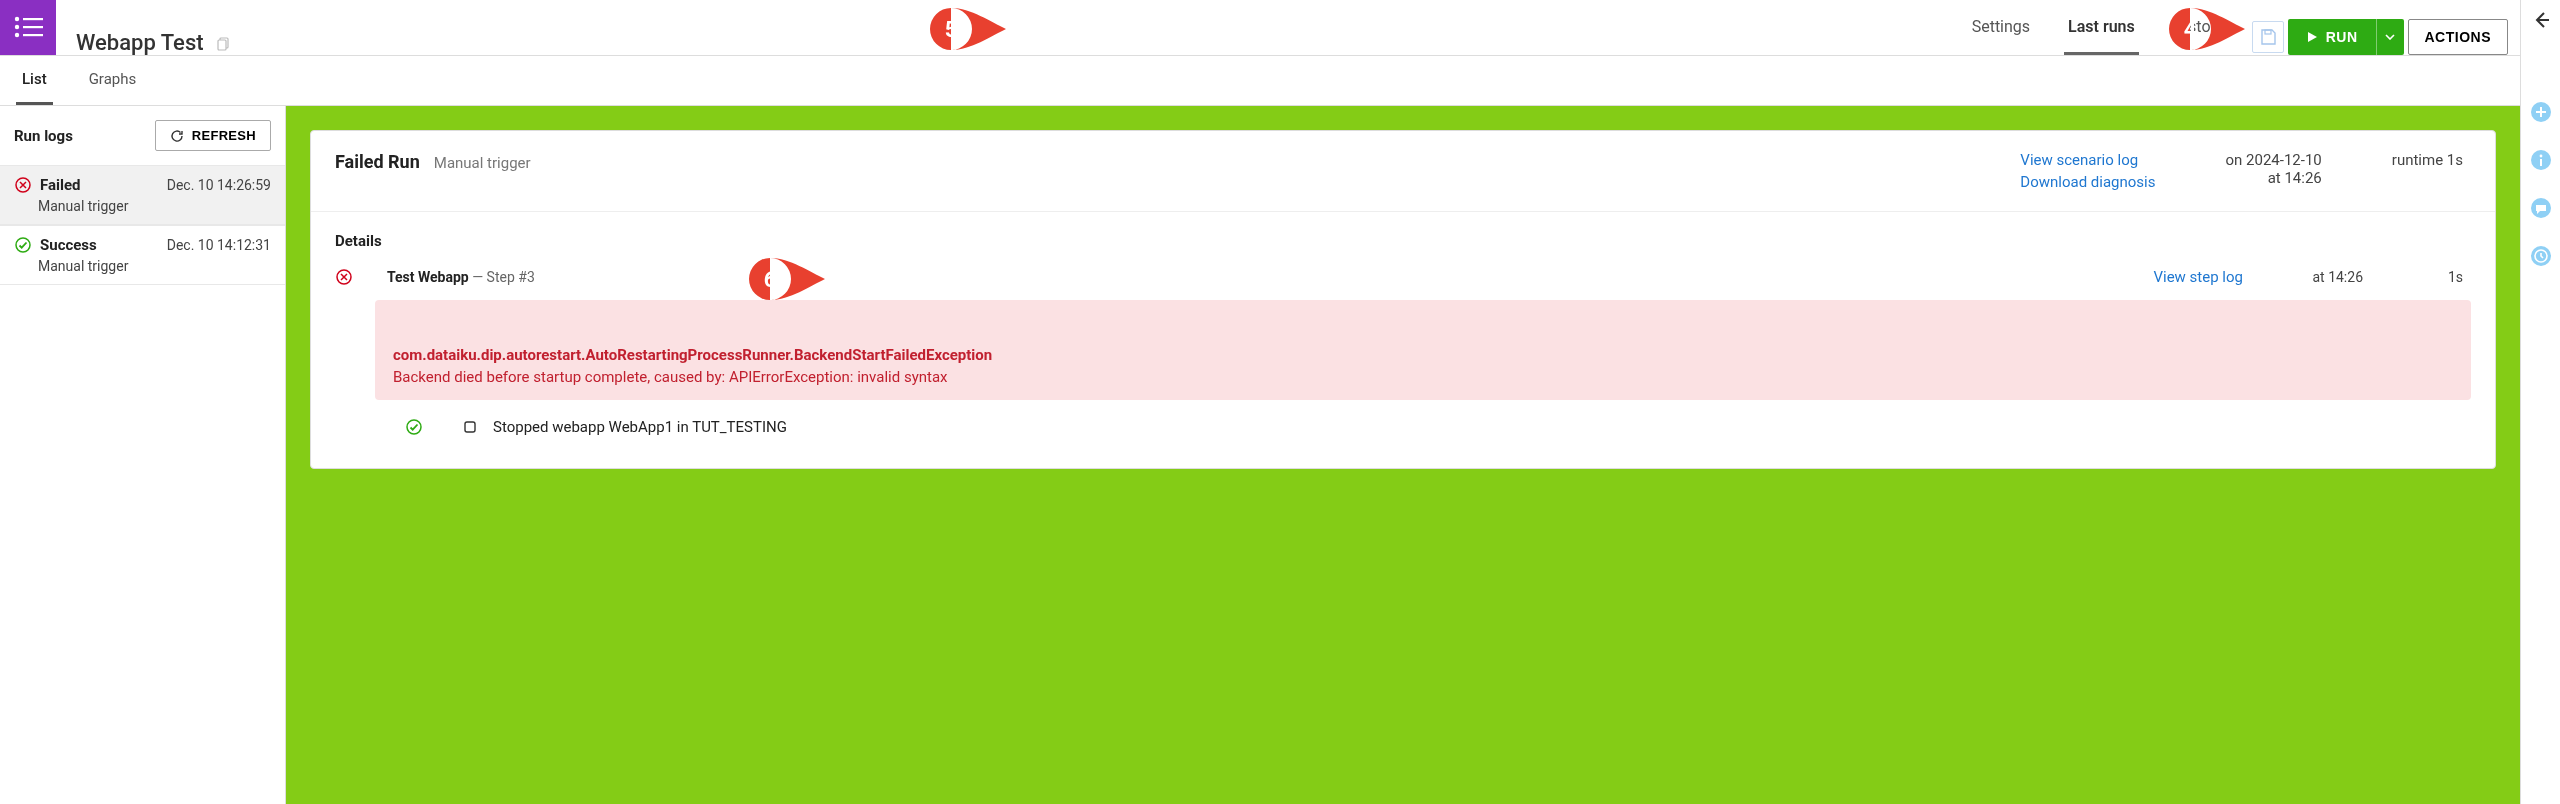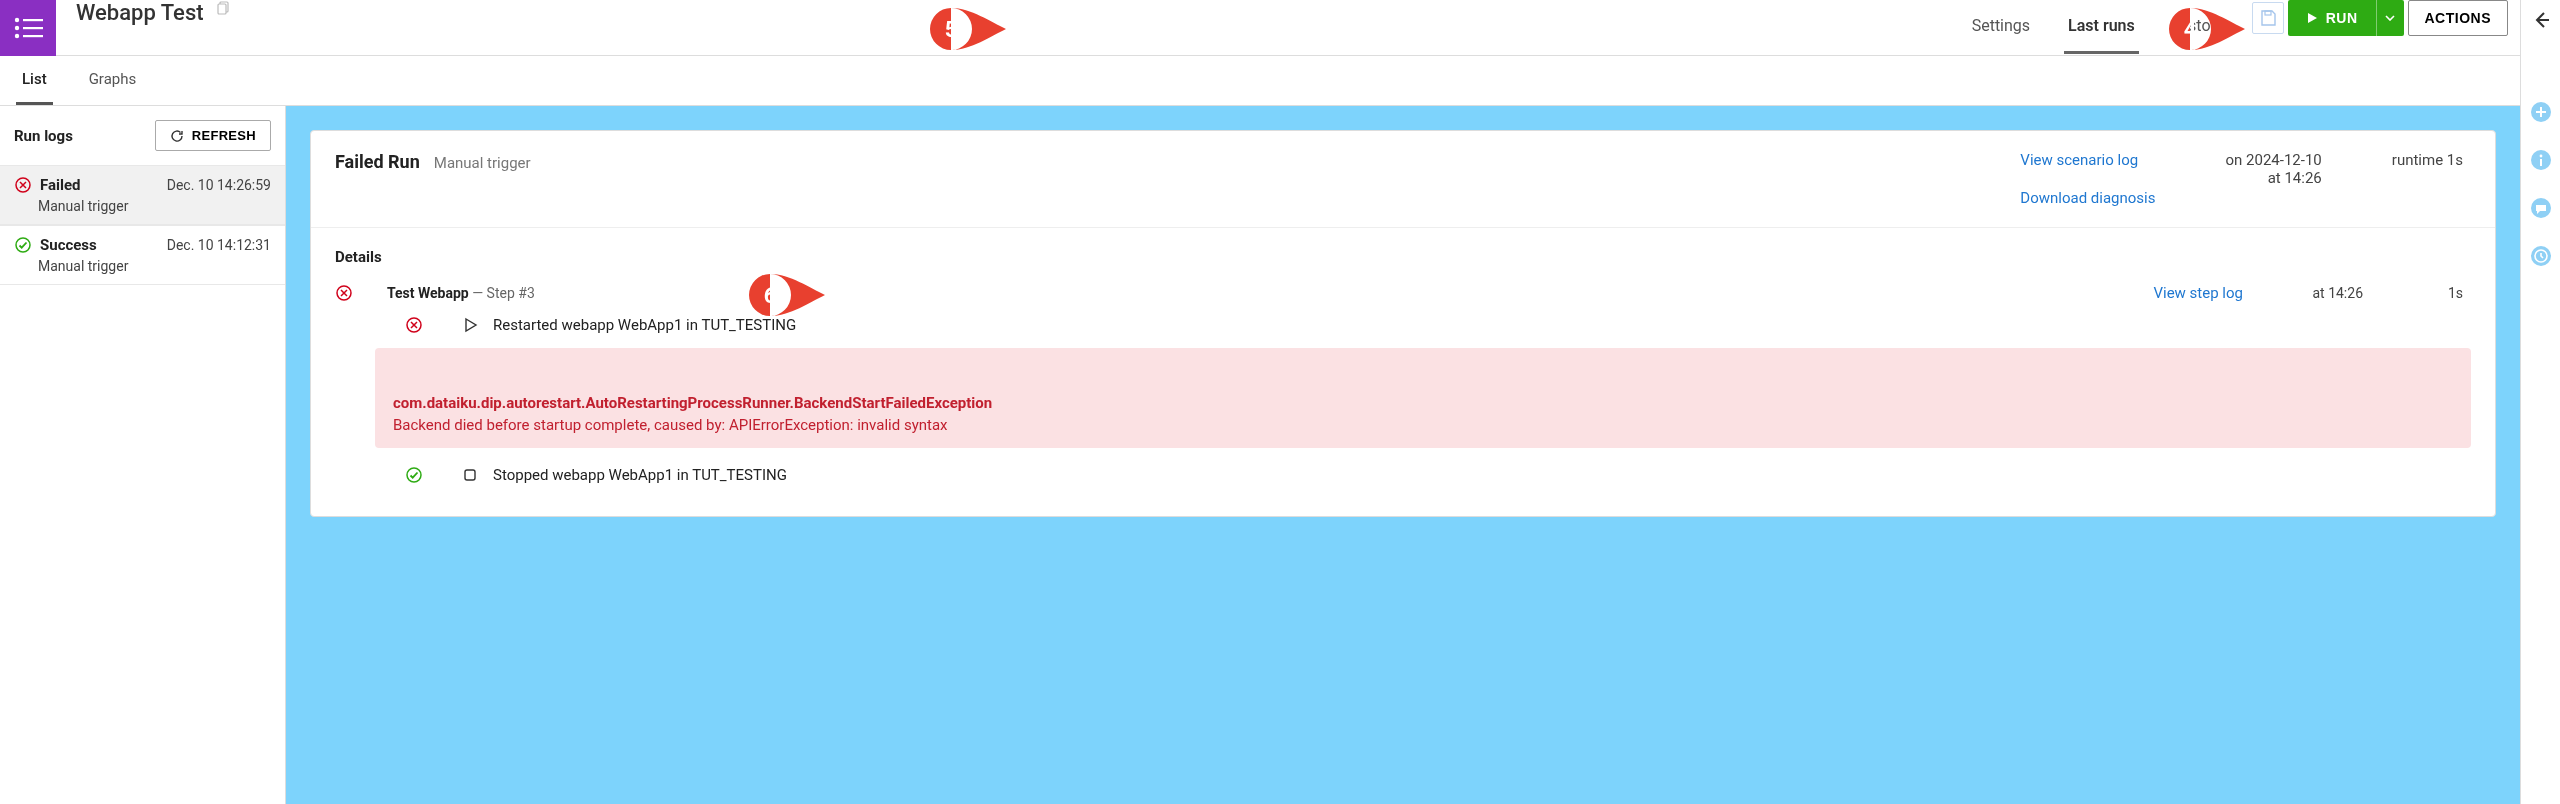--- a/index.html
+++ b/index.html
@@ -1,19 +1,19 @@
 <!DOCTYPE html>
 <html><head>
 <meta charset="utf-8">
 <style>
 * { box-sizing: border-box; margin: 0; padding: 0; }
 body { font-family: -apple-system, BlinkMacSystemFont, "Segoe UI", Roboto, sans-serif; background: #fff; color: #222; font-size: 14px; }
 .app { display: flex; height: 804px; }
 .main { flex: 1; display: flex; flex-direction: column; }
-.top-bar { display: flex; align-items: flex-start; height: 56px; border-bottom: 1px solid #ddd; padding: 0 12px 0 0; }
+.top-bar { display: flex; align-items: flex-end; height: 56px; border-bottom: 1px solid #ddd; padding: 0 12px 0 0; }
 .logo-square { width: 56px; height: 56px; background: #8a2fc2; display: flex; align-items: center; justify-content: center; }
 .page-title { font-size: 22px; font-weight: 500; margin-left: 20px; color: #333; }
 .copy-icon { margin-left: 12px; color: #bbb; }
 .top-nav { margin-left: auto; display: flex; align-items: center; gap: 30px; }
 .nav-item { color: #555; font-size: 16px; padding: 16px 4px; border-bottom: 3px solid transparent; cursor: pointer; }
 .nav-item.active { border-bottom-color: #666; font-weight: 600; color: #333; }
 .top-actions { display: flex; align-items: center; gap: 4px; margin-left: 24px; }
 .save-icon-btn { width: 32px; height: 32px; border: 1px solid #c8daf0; background: #fff; display: flex; align-items: center; justify-content: center; cursor: pointer; border-radius: 2px; }
 .run-group { display: flex; }
 .run-btn { height: 36px; background: #2eab13; color: #fff; border: none; padding: 0 18px; font-weight: 700; font-size: 14px; display: flex; align-items: center; gap: 8px; cursor: pointer; letter-spacing: 0.5px; border-radius: 2px 0 0 2px; }
@@ -26,26 +26,26 @@
 .left-panel { width: 286px; background: #fff; border-right: 1px solid #ddd; }
 .run-logs-header { display: flex; align-items: center; justify-content: space-between; padding: 14px 14px; }
 .run-logs-title { font-weight: 700; font-size: 15px; }
 .refresh-btn { border: 1px solid #aaa; background: #fff; padding: 7px 14px; font-weight: 600; font-size: 13px; display: flex; align-items: center; gap: 8px; cursor: pointer; border-radius: 2px; letter-spacing: 0.3px; }
 .run-item { padding: 10px 14px; border-top: 1px solid #e8e8e8; border-bottom: 1px solid #e8e8e8; cursor: pointer; }
 .run-item.selected { background: #f1f1f1; }
 .run-item-row1 { display: flex; align-items: center; gap: 8px; }
 .run-status-label { font-weight: 700; font-size: 15px; flex-shrink: 0; }
 .run-timestamp { margin-left: auto; color: #444; font-size: 14px; }
 .run-trigger { margin-left: 24px; color: #444; font-size: 14px; margin-top: 4px; }
-.right-panel { flex: 1; background: #7dd3fc; padding: 24px; overflow: auto; }
+.right-panel { flex: 1; background: #84cc16; padding: 24px; overflow: auto; }
 .card { background: #fff; border: 1px solid #ddd; border-radius: 4px; }
 .card-header { display: flex; padding: 20px 24px; border-bottom: 1px solid #eee; align-items: flex-start; }
 .fr-title { font-size: 18px; font-weight: 700; margin-right: 14px; }
 .fr-sub { color: #777; font-size: 15px; }
-.fr-links { margin-left: auto; display: flex; flex-direction: column; gap: 20px; }
+.fr-links { margin-left: auto; display: flex; flex-direction: column; gap: 4px; }
 .link { color: #1f77d0; text-decoration: none; cursor: pointer; font-size: 15px; }
 .fr-meta { margin-left: 70px; text-align: right; color: #444; font-size: 15px; }
 .fr-runtime { margin-left: 70px; color: #444; margin-right: 8px; font-size: 15px; }
 .card-body { padding: 20px 24px 18px; }
 .details-title { font-weight: 700; margin-bottom: 18px; font-size: 15px; }
 .step-row { display: flex; align-items: center; gap: 16px; margin-bottom: 14px; }
 .step-name { font-weight: 700; }
 .step-dash { color: #666; font-weight: 400; }
 .step-links { margin-left: auto; display: flex; gap: 60px; align-items: center; }
 .step-time { color: #444; min-width: 60px; text-align: right; }
@@ -205,30 +205,20 @@
               <span style="margin-left:18px;">
                 <span class="step-name">Test Webapp</span><span class="step-dash"> — Step #3</span>
               </span>
               <div class="step-links">
                 <a class="link">View step log</a>
                 <span class="step-time">at 14:26</span>
                 <span class="step-dur">1s</span>
               </div>
             </div>
 
-            <div class="sub-step">
-              <svg width="18" height="18" viewBox="0 0 18 18">
-                  <circle class="status-circle-failed" cx="9" cy="9" r="7"></circle>
-                  <path class="status-x" d="M6 6l6 6M12 6l-6 6"></path>
-                </svg>
-              <svg width="18" height="18" viewBox="0 0 18 18" style="margin-left:24px;">
-                  <path d="M5 3l10 6-10 6z" fill="none" stroke="#333" stroke-width="1.4"></path>
-                </svg>
-              <span>Restarted webapp WebApp1 in TUT_TESTING</span>
-            </div>
 
             <div class="error-box">
               <div class="error-strong">com.dataiku.dip.autorestart.AutoRestartingProcessRunner.BackendStartFailedException</div>
               <div class="error-msg">Backend died before startup complete, caused by: APIErrorException: invalid syntax</div>
             </div>
 
             <div class="sub-step">
               <svg width="18" height="18" viewBox="0 0 18 18">
                   <circle class="status-circle-success" cx="9" cy="9" r="7"></circle>
                   <path class="status-check" d="M5.5 9.5l2.2 2.2L12.5 6.5"></path>

